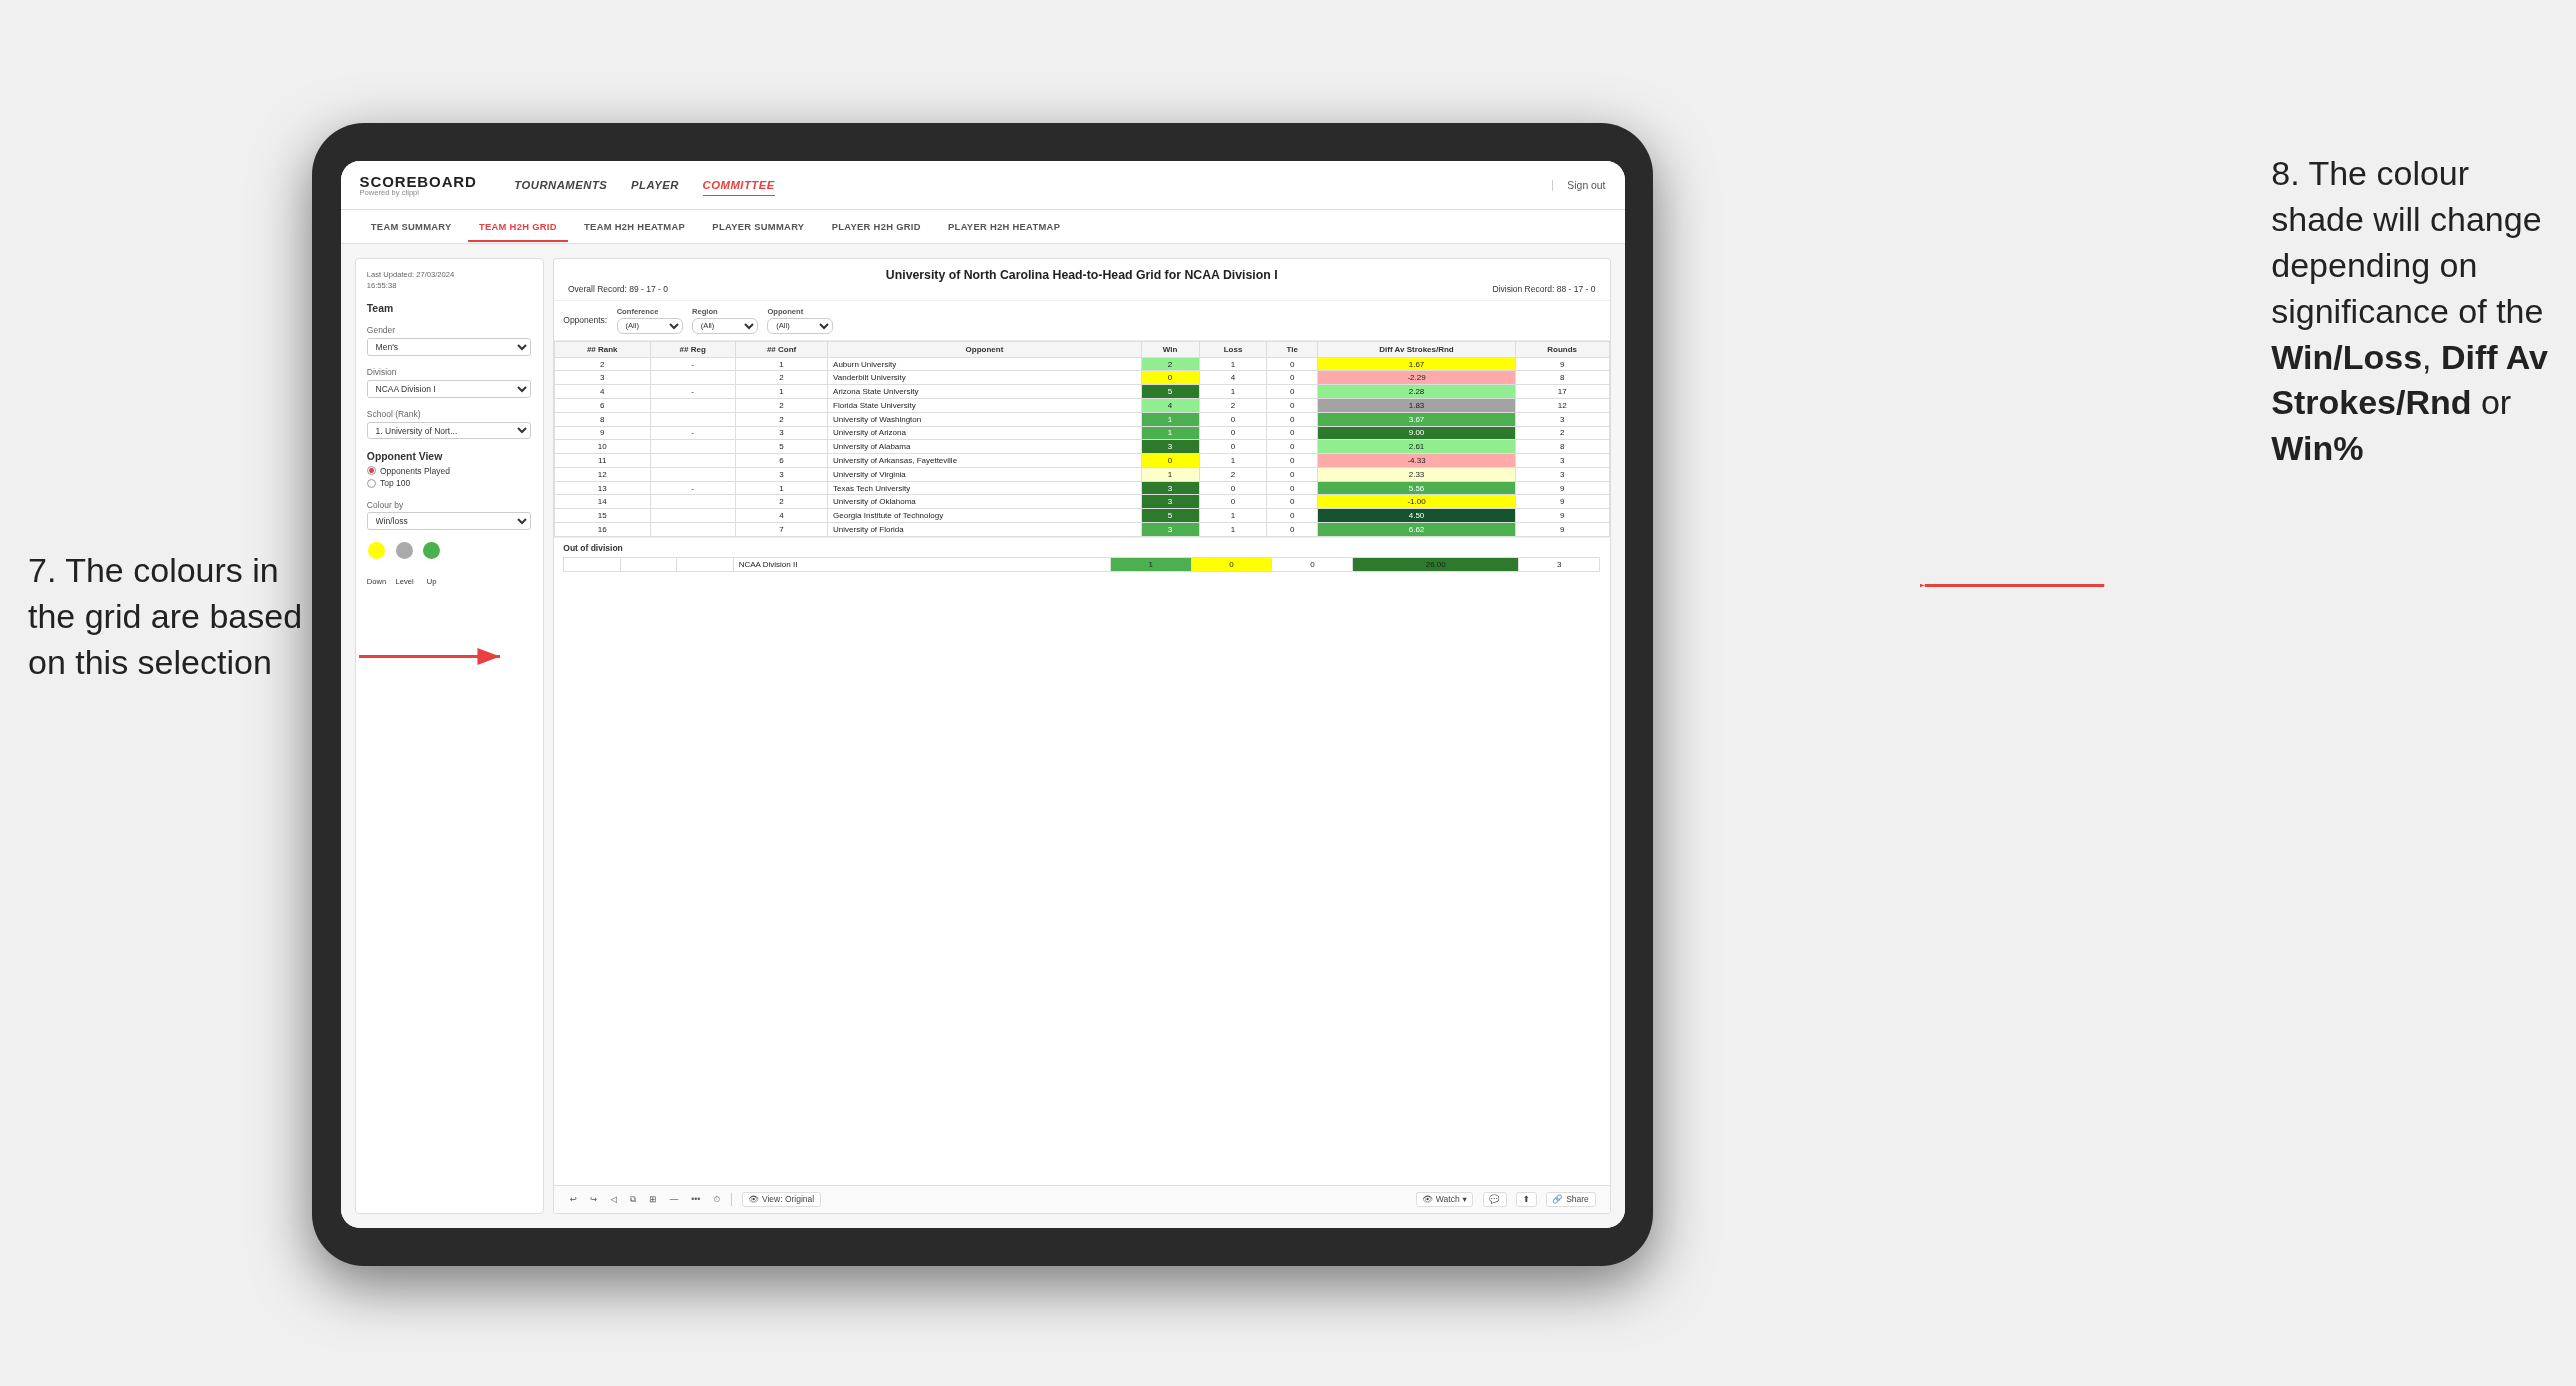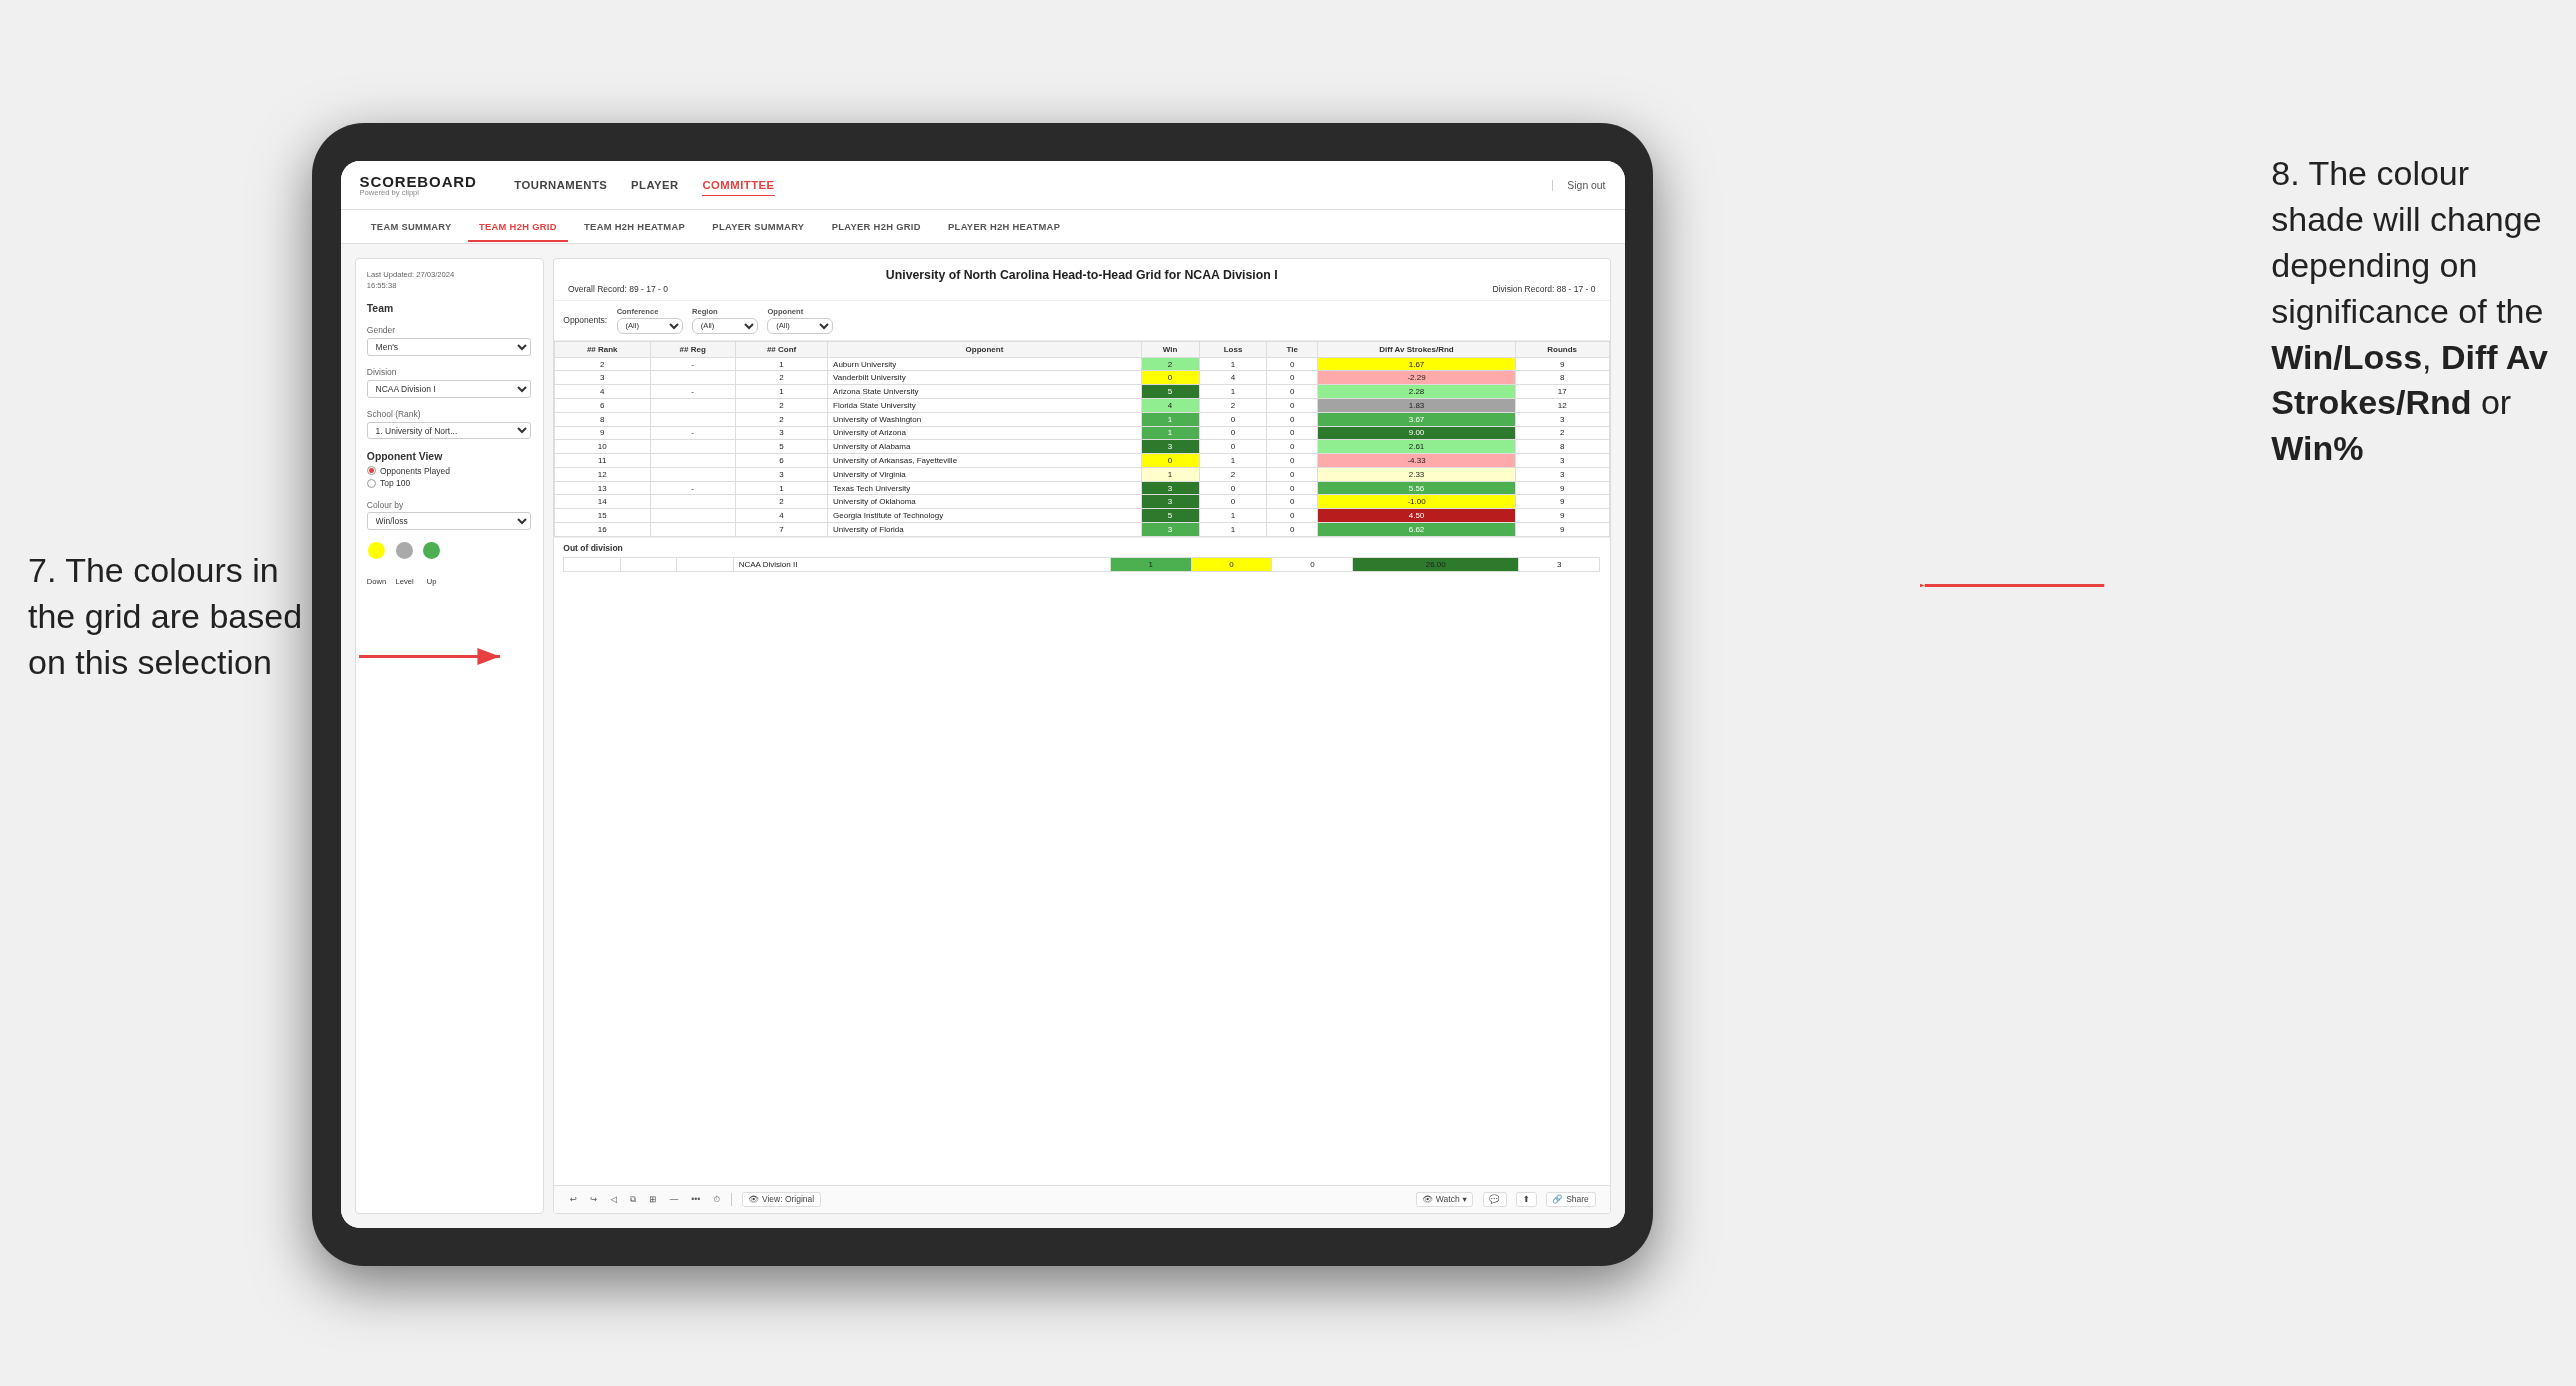--- a/index.html
+++ b/index.html
@@ -96,20 +96,21 @@
       gap: 23.6px;
       flex: 1;
     }
     .nav-item {
       font-size: 11.3px;
       font-weight: 600;
       color: #444;
       cursor: pointer;
       letter-spacing: 0.5px;
       padding: 4.7px 0;
+      font-style: italic;
     }
     .nav-item.active {
       color: #e84040;
       border-bottom: 1.9px solid #e84040;
     }
     .sign-out {
       font-size: 10.4px;
       color: #555;
       cursor: pointer;
       border-left: 0.9px solid #ccc;
@@ -653,21 +654,21 @@
       <td>9</td>
     </tr>
                 <tr>
       <td>15</td>
       <td></td>
       <td>4</td>
       <td class="td-left">Georgia Institute of Technology</td>
       <td style="background:#2d7a2d;color:#fff;">5</td>
       <td>1</td>
       <td>0</td>
-      <td style="background:#b91c1c;color:#fff;">4.50</td>
+      <td style="background:#14532d;color:#fff;">4.50</td>
       <td>9</td>
     </tr>
                 <tr>
       <td>16</td>
       <td></td>
       <td>7</td>
       <td class="td-left">University of Florida</td>
       <td style="background:#4caf50;color:#fff;">3</td>
       <td>1</td>
       <td>0</td>

